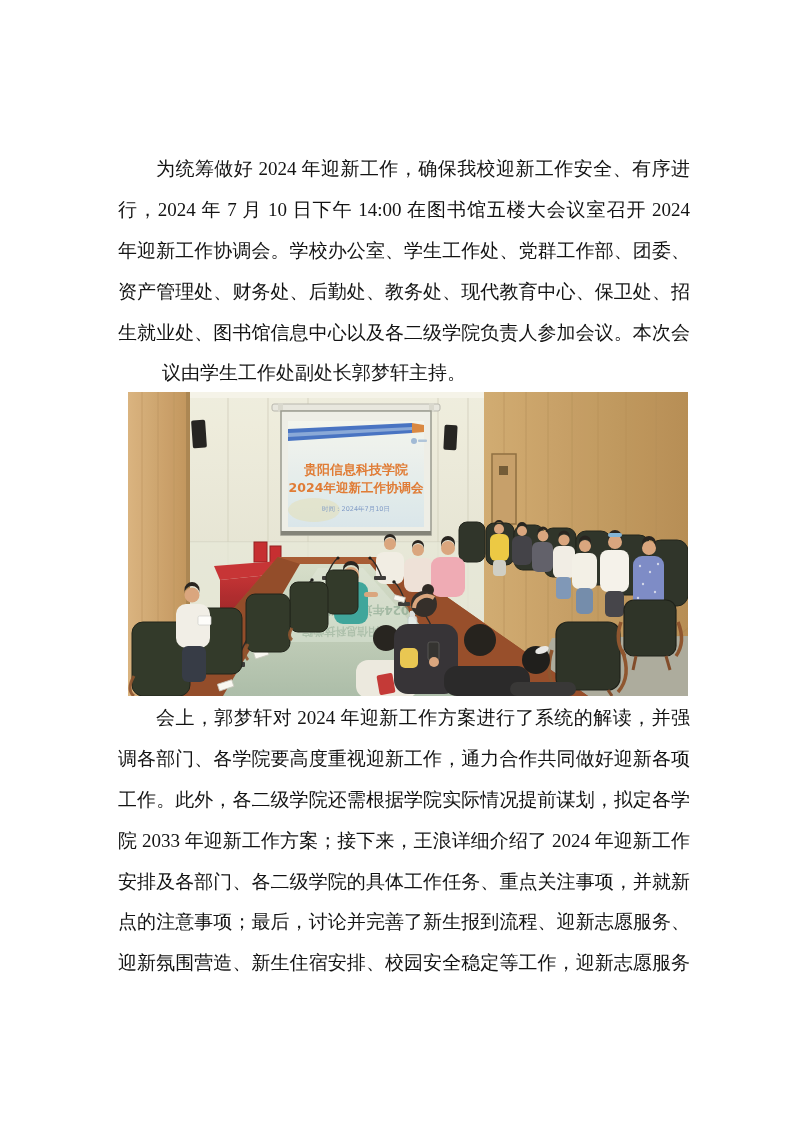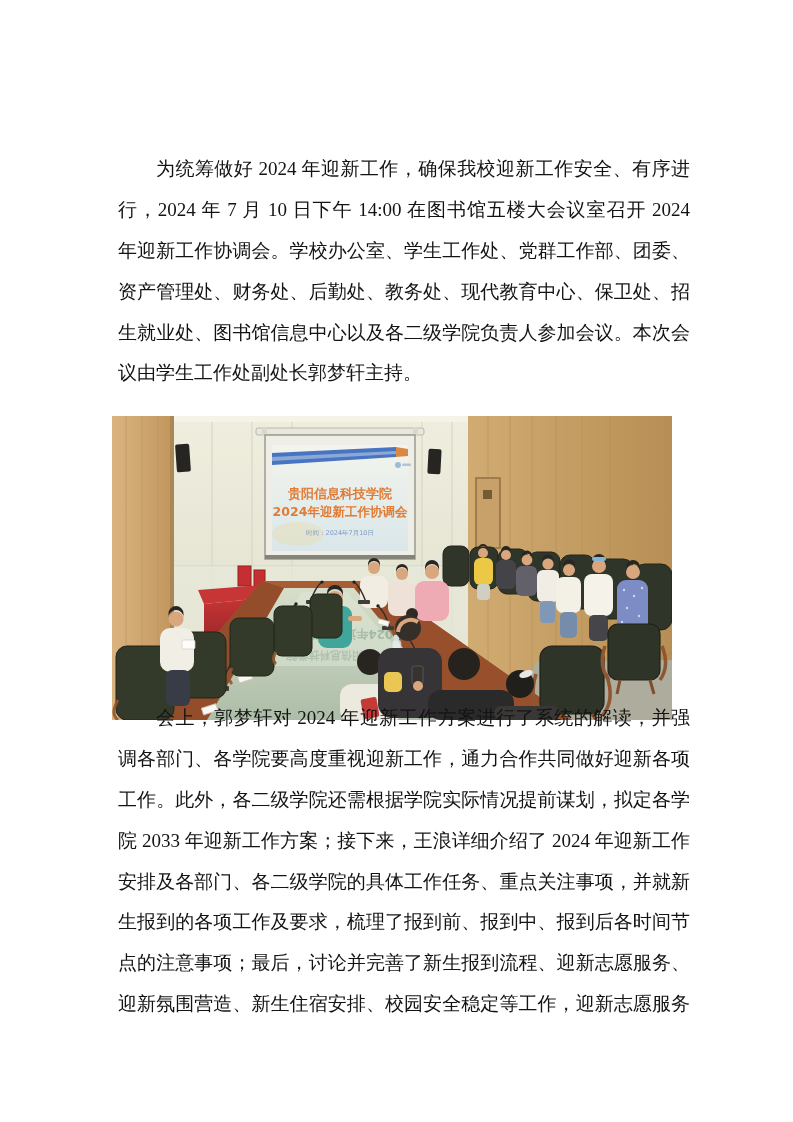--- a/index.html
+++ b/index.html
@@ -24,26 +24,25 @@
   .para-2{top:698px;}
   .line{
     height:40.9px;line-height:40.9px;
     font-size:19px;
     text-align:justify;
     text-align-last:justify;
     overflow:hidden;
     white-space:nowrap;
   }
   .line.first{text-indent:38px;}
-  .line.last{text-align-last:left;}
+  .line.last{text-align-last:left;margin-left:44px;}
   .photo-wrap{
-    position:absolute;top:392px;left:112px;
+    position:absolute;top:392px;left:128px;
     width:560px;height:364px;
     overflow:hidden;
-    margin-top:24px;
   }
   .slide-title-text{
     font-family:"DejaVu Sans","Liberation Sans",sans-serif;
     font-weight:bold;
   }
   .slide-sub-text{
     font-family:"DejaVu Sans","Liberation Sans",sans-serif;
   }
   .refl-text{
     font-family:"DejaVu Sans","Liberation Sans",sans-serif;
@@ -395,18 +394,17 @@
       <rect x="0" y="0" width="560" height="304" fill="#f5d9a8" opacity="0.06"></rect>
     </svg>
   </div>
 
   <div class="para para-2">
     <div class="line first">会上，郭梦轩对 2024 年迎新工作方案进行了系统的解读，并强</div>
     <div class="line">调各部门、各学院要高度重视迎新工作，通力合作共同做好迎新各项</div>
     <div class="line">工作。此外，各二级学院还需根据学院实际情况提前谋划，拟定各学</div>
     <div class="line">院 2033 年迎新工作方案；接下来，王浪详细介绍了 2024 年迎新工作</div>
     <div class="line">安排及各部门、各二级学院的具体工作任务、重点关注事项，并就新</div>
-    <div class="line">生报到的各项工作及要求，梳理了报到前、报到中、报到后各时间节</div>
     <div class="line">点的注意事项；最后，讨论并完善了新生报到流程、迎新志愿服务、</div>
     <div class="line">迎新氛围营造、新生住宿安排、校园安全稳定等工作，迎新志愿服务</div>
   </div>
 
 </div>
 
 </body></html>

